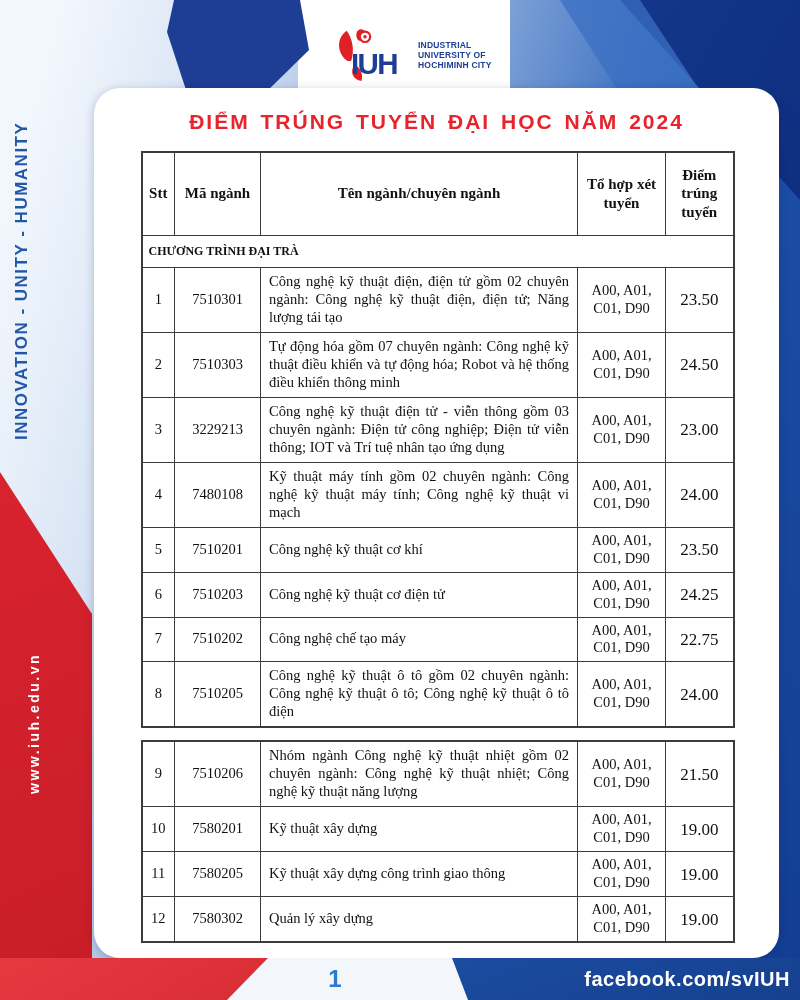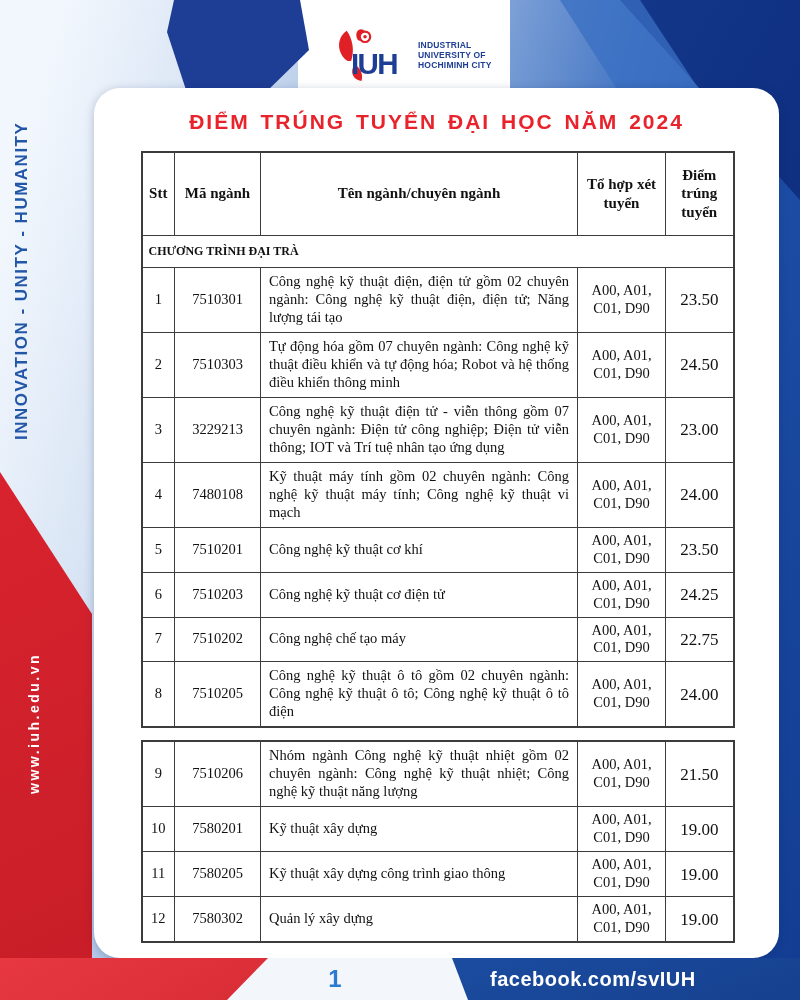--- a/index.html
+++ b/index.html
@@ -59,21 +59,21 @@
   td.name { text-align:justify; padding:5px 8px; }
   td.score { font-weight:normal; font-size:17px; }
 
   
   .footer { position:absolute; left:0; top:958px; width:800px; height:42px; z-index:3; background:#f3f7fc; }
   .f-red { position:absolute; inset:0; background:linear-gradient(150deg,#e73840,#c21c26);
         clip-path:polygon(0 0,268px 0,227px 42px,0 42px); }
   .f-blue { position:absolute; inset:0; background:linear-gradient(160deg,#2058b0,#16408f);
         clip-path:polygon(452px 0,800px 0,800px 42px,468px 42px);
         display:flex; align-items:center; }
-  .f-blue span { position:absolute; left:490px; width:300px; text-align:left;
+  .f-blue span { position:absolute; left:490px; width:300px; text-align:right;
         color:#fff; font-weight:bold; font-size:20px; letter-spacing:.5px; }
   .page-num { position:absolute; left:305px; width:60px; top:0; height:42px;
         display:flex; align-items:center; justify-content:center;
         color:var(--page-blue,#2b7cd0); font-weight:800; font-size:24px; }
 </style>
 </head>
 <body>
 
 <div class="page">
   <div class="bg"></div>
@@ -144,21 +144,21 @@
               <td class="stt">2</td>
               <td class="code">7510303</td>
               <td class="name">Tự động hóa gồm 07 chuyên ngành: Công nghệ kỹ thuật điều khiển và tự động hóa; Robot và hệ thống điều khiển thông minh</td>
               <td class="combo">A00, A01, C01, D90</td>
               <td class="score">24.50</td>
             </tr>
 
             <tr>
               <td class="stt">3</td>
               <td class="code">3229213</td>
-              <td class="name">Công nghệ kỹ thuật điện tử - viễn thông gồm 07 chuyên ngành: Điện tử công nghiệp; Điện tử viễn thông; IOT và Trí tuệ nhân tạo ứng dụng</td>
+              <td class="name">Công nghệ kỹ thuật điện tử - viễn thông gồm 03 chuyên ngành: Điện tử công nghiệp; Điện tử viễn thông; IOT và Trí tuệ nhân tạo ứng dụng</td>
               <td class="combo">A00, A01, C01, D90</td>
               <td class="score">23.00</td>
             </tr>
 
             <tr>
               <td class="stt">4</td>
               <td class="code">7480108</td>
               <td class="name">Kỹ thuật máy tính gồm 02 chuyên ngành: Công nghệ kỹ thuật máy tính; Công nghệ kỹ thuật vi mạch</td>
               <td class="combo">A00, A01, C01, D90</td>
               <td class="score">24.00</td>

